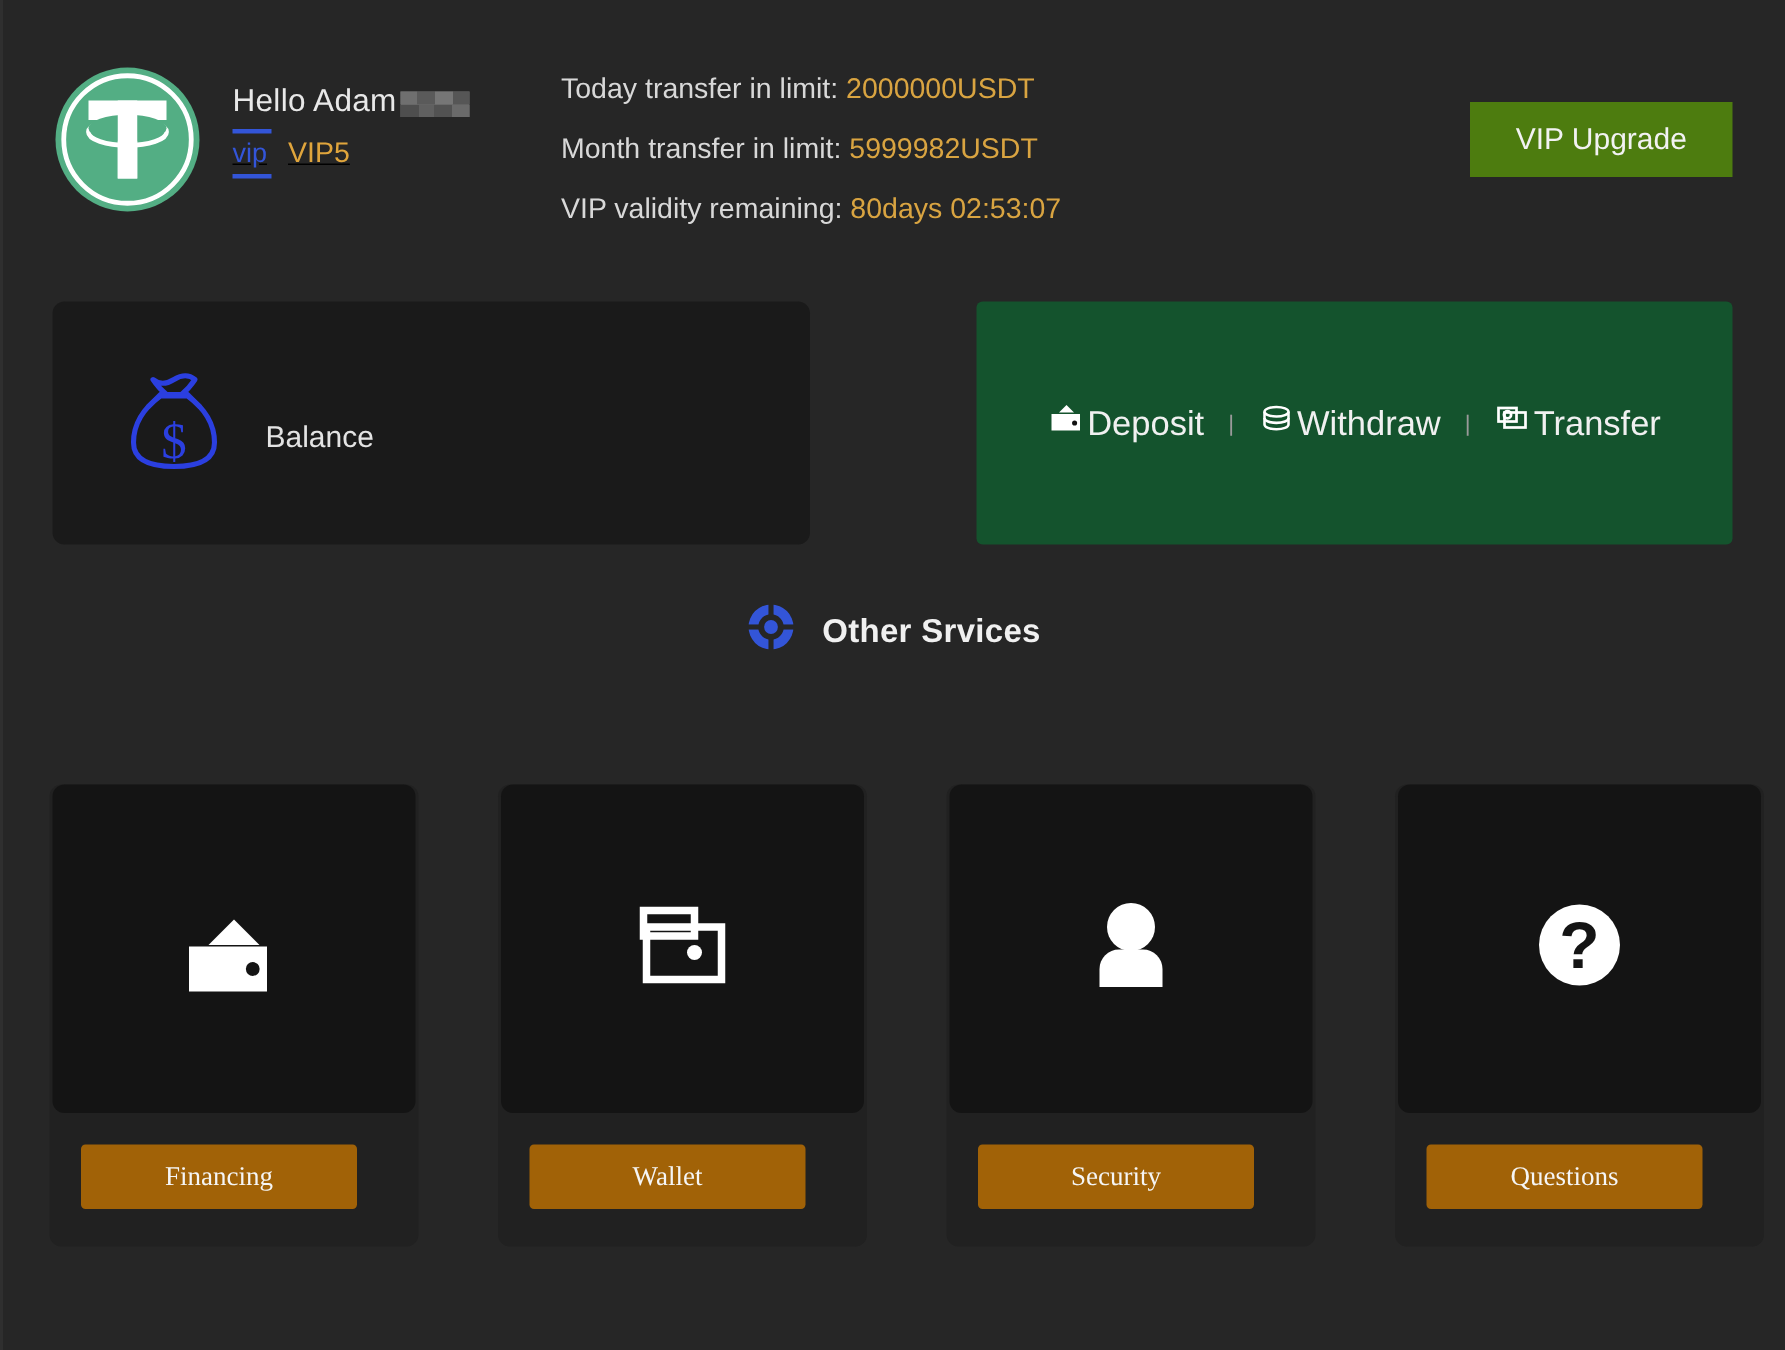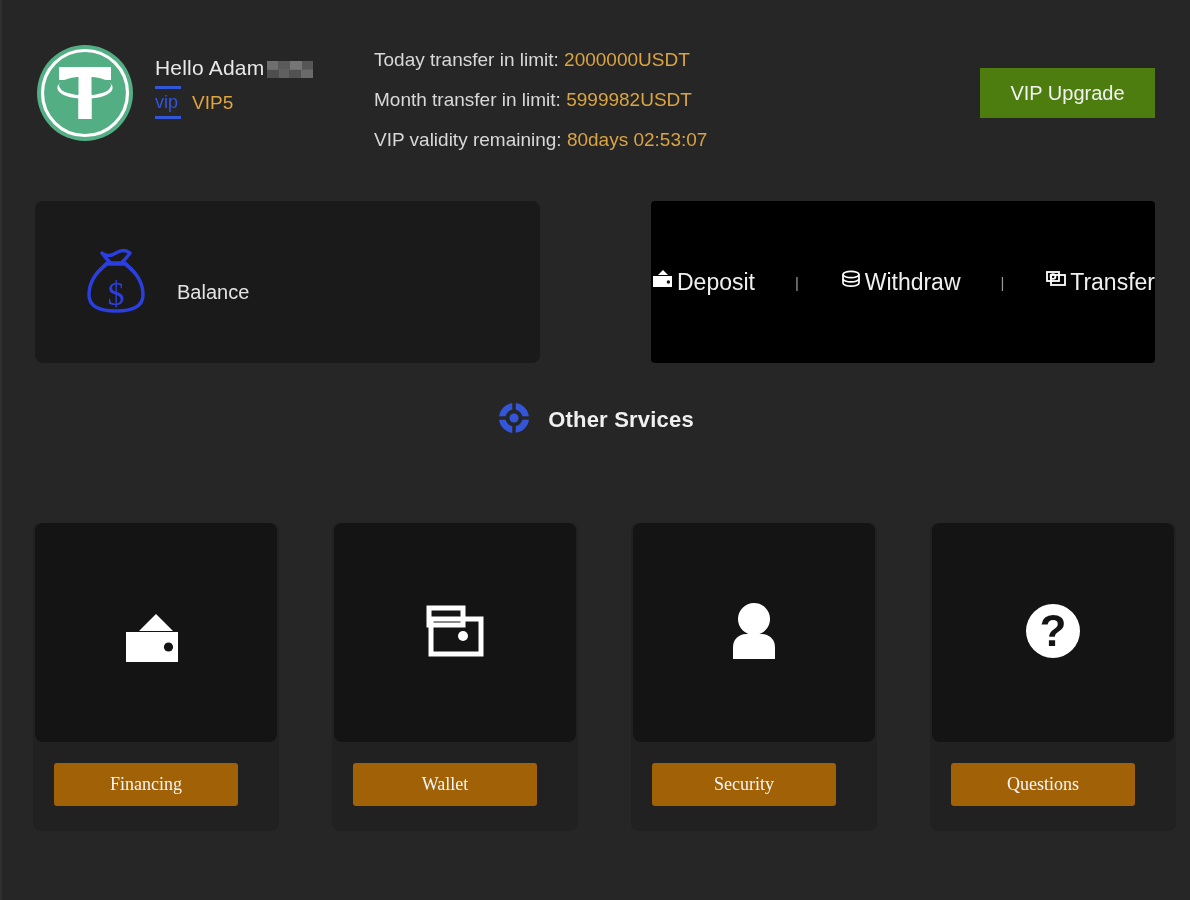--- a/index.html
+++ b/index.html
@@ -19,21 +19,21 @@
   .logo { width:100px; height:100px; flex:0 0 100px; }
   .profile-text { margin-left:20px; padding-top:13px; }
   .greet { font-size:21px; color:#e8e8e8; letter-spacing:.2px; display:flex; align-items:center; }
   .redact { display:inline-block; width:46px; height:17px; margin-left:3px; position:relative; top:1px;
             background:
               linear-gradient(90deg,#6f6f6f 0 11px,#5a5a5a 11px 23px,#767676 23px 35px,#565656 35px 46px),
               #666; background-size:100% 50%; background-repeat:no-repeat;
             background-position: 0 0; }
   .redact::after { content:""; position:absolute; left:0; bottom:0; width:46px; height:8px;
             background: linear-gradient(90deg,#4e4e4e 0 12px,#606060 12px 22px,#525252 22px 34px,#6a6a6a 34px 46px); }
-  .viprow { margin-top:10px; display:flex; align-items:center; }
+  .viprow { margin-top:10px; display:flex; align-items:center;text-decoration:underline; }
   .vip-tag { position:relative; font-size:18px; color:#3355d8; padding:2px 0 2px 0; }
   .vip-tag::before, .vip-tag::after { content:""; position:absolute; left:0; width:26px; height:3px; background:#3355d8; }
   .vip-tag::before { top:-4px; }
   .vip-tag::after { bottom:-4px; }
   .vip-level { font-size:19px; color:#e0a53c; margin-left:14px; }
 
   .limits { position:absolute; left:374px; top:40px; }
   .limit-row { font-size:19px; color:#d8d8d8; line-height:40px; white-space:nowrap; }
   .limit-val { color:#d9a441; }
 
@@ -45,21 +45,21 @@
   .balance-card { position:absolute; left:35px; top:201px; width:505px; height:162px;
       background:#1a1a1a; border-radius:8px; display:flex; align-items:center; }
   .bag-icon { margin-left:42px; width:78px; height:78px; flex:0 0 78px; }
   .balance-text { margin-left:22px; }
   .balance-main { display:flex; align-items:baseline; }
   .balance-amt { font-size:25px; font-weight:bold; color:#e8b85c; letter-spacing:.3px; }
   .balance-approx { font-size:17px; font-weight:bold; color:#e8b85c; margin-left:9px; }
   .balance-label { margin-top:20px; font-size:20px; color:#e3e3e3; }
 
   .actions-card { position:absolute; left:651px; top:201px; width:504px; height:162px;
-      background:#000000; border-radius:4px; display:flex; align-items:center; justify-content:space-between; }
+      background:#14532d; border-radius:4px; display:flex; align-items:center; justify-content:center; }
   .action { display:flex; align-items:center; color:#f0f0f0; font-size:23px; cursor:pointer; }
   .action svg { margin-right:2px; }
   .act-sep { color:#9a9a9a; font-size:15px; margin:0 16px; }
 
   
   .services-head { position:absolute; left:0; top:400px; width:1190px;
       display:flex; align-items:center; justify-content:center; }
   .services-head svg { margin-right:16px; }
   .services-title { font-size:22px; font-weight:bold; color:#f0f0f0; letter-spacing:.2px; }
 

